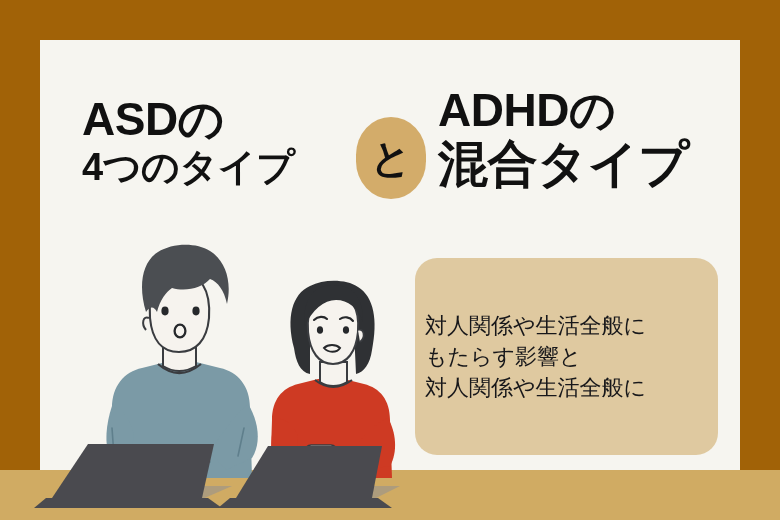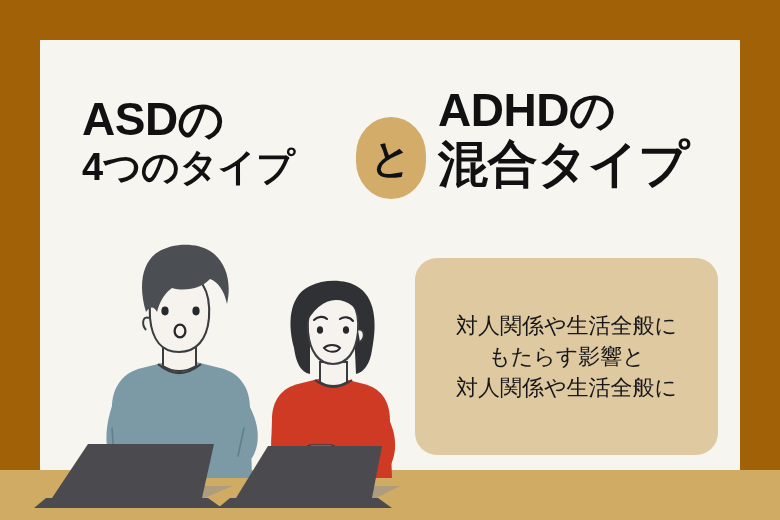--- a/index.html
+++ b/index.html
@@ -56,21 +56,21 @@
   }
 
   
   #caption-box {
     position:absolute;
     left:415px; top:258px;
     width:303px; height:197px;
     background:#dfc9a0;
     border-radius:22px;
     display:flex; flex-direction:column;
-    align-items:center; justify-content:center;
+    align-items:flex-start; justify-content:center;
     padding:8px 10px;
   }
   #caption-box .cap-line {
     display:block;
     color:#17171a;
     font-size:22px;
     line-height:1.42;
     text-align:center;
     white-space:nowrap;
   }

